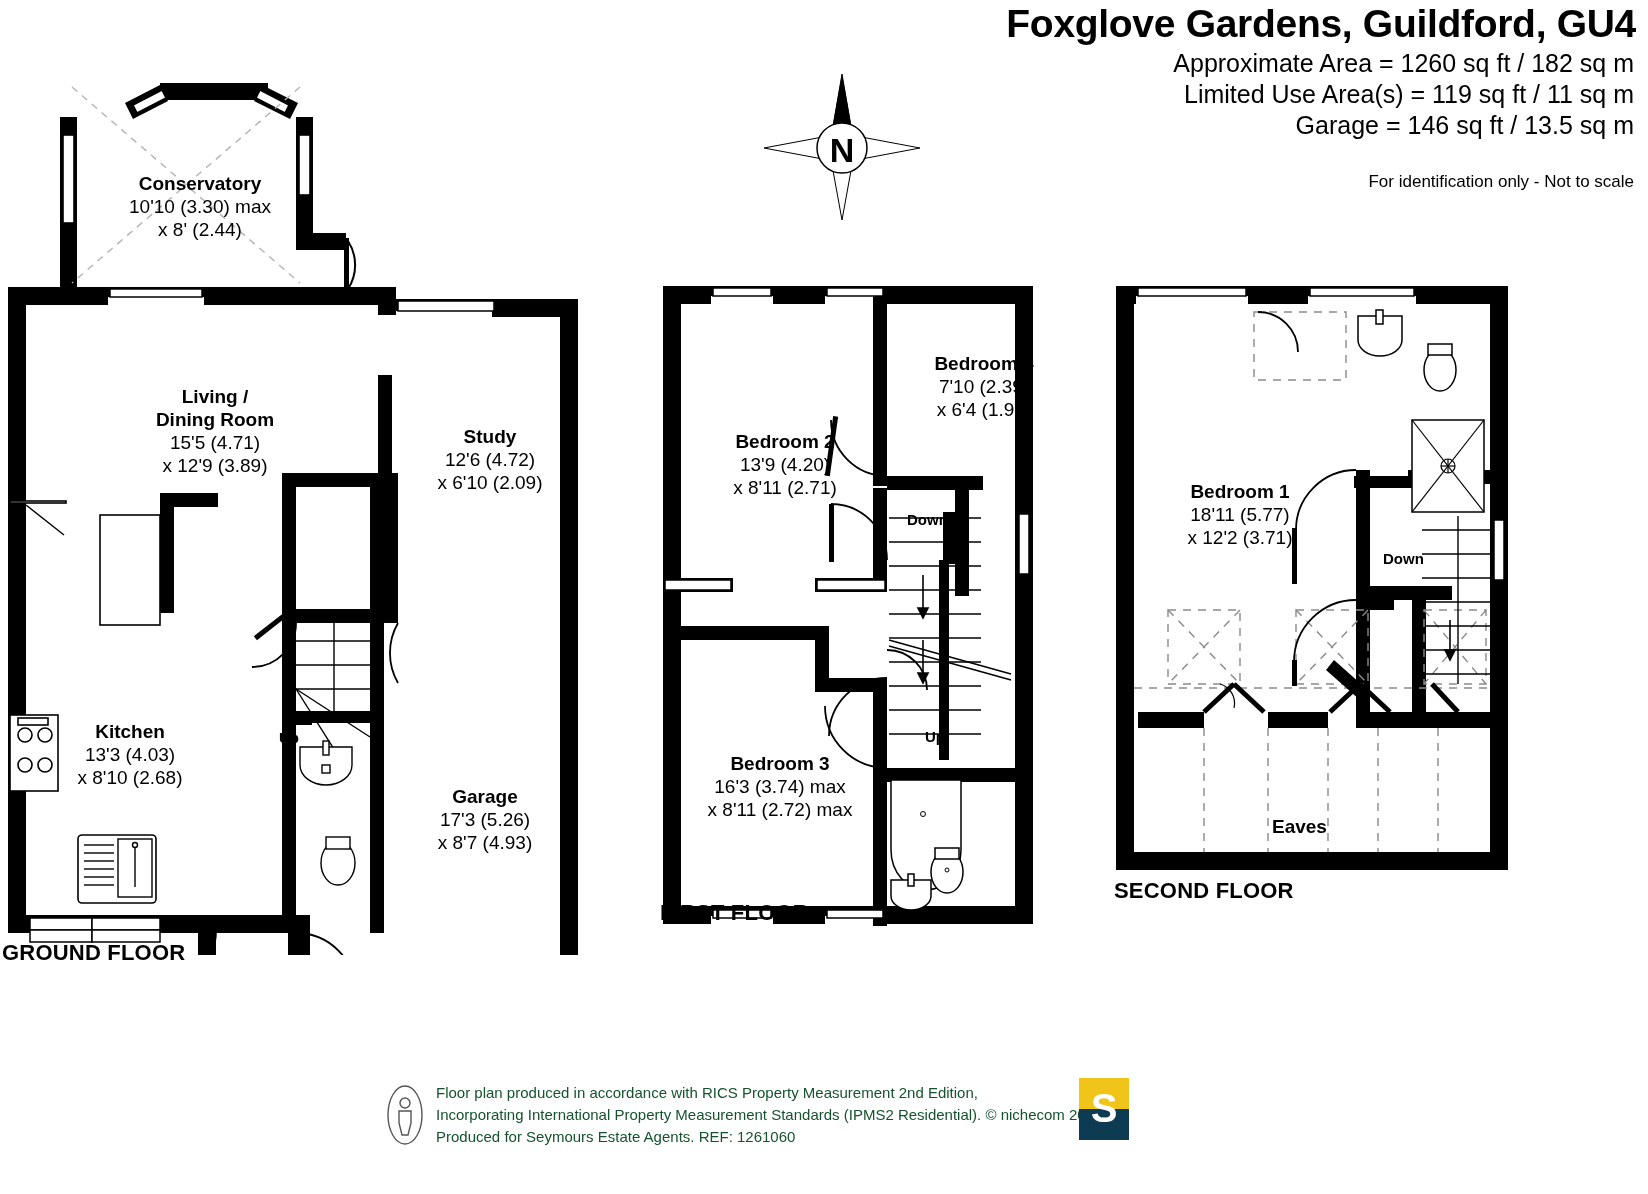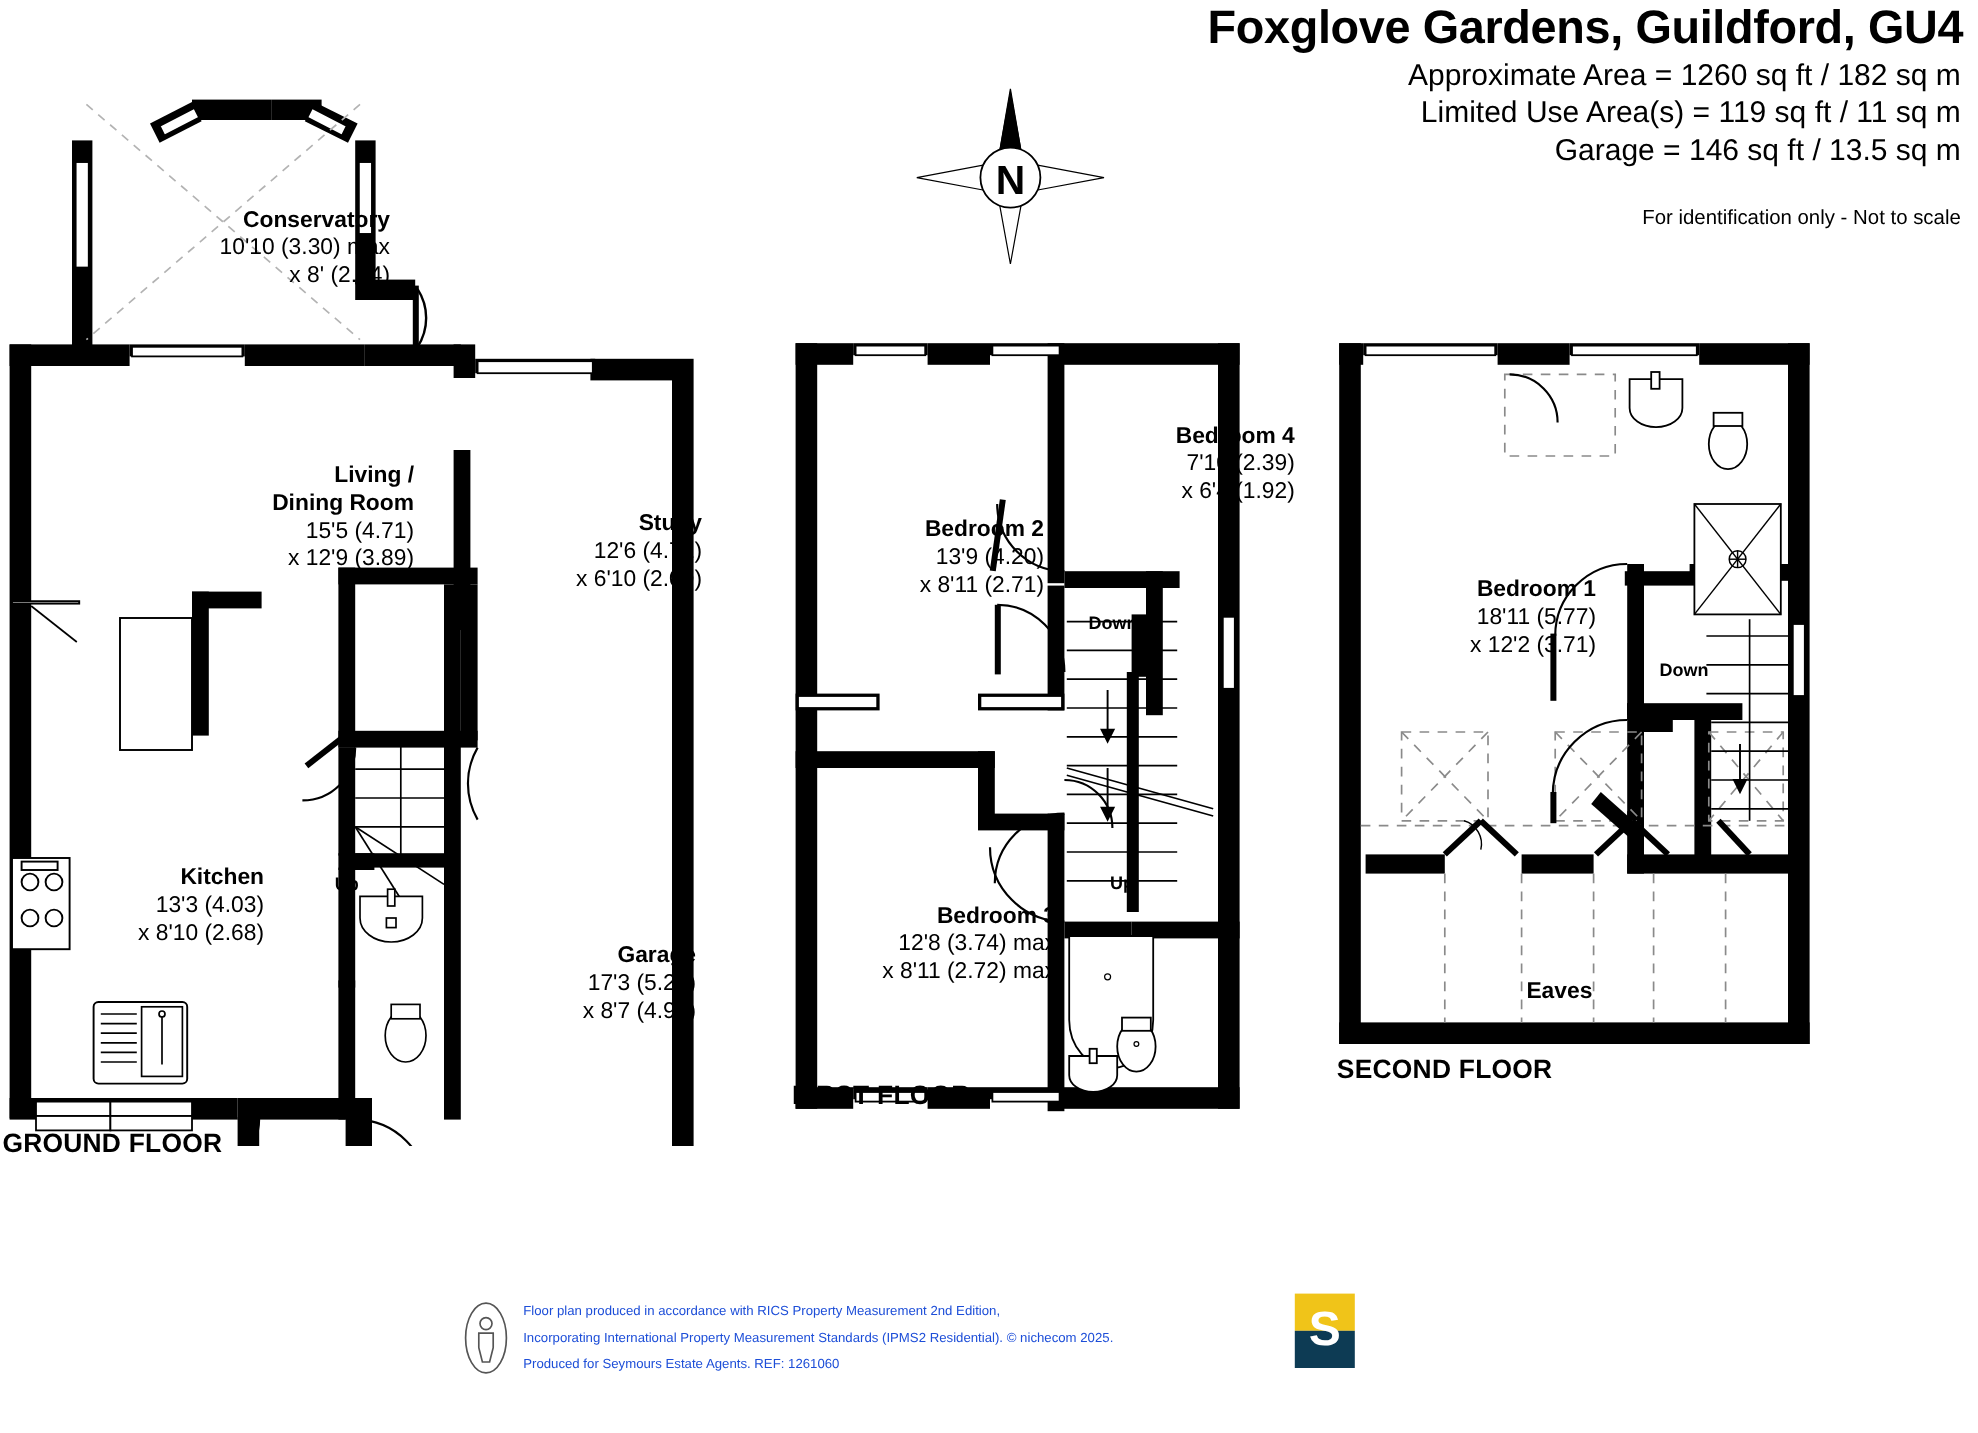--- a/index.html
+++ b/index.html
@@ -9,28 +9,28 @@
   
   #title{right:12px;top:2px;font-size:39px;font-weight:bold;letter-spacing:-0.3px;white-space:nowrap;}
   #areas{right:14px;top:48px;text-align:right;font-size:25px;line-height:31px;}
   #areas div{white-space:nowrap;}
   #notescale{right:14px;top:172px;font-size:17px;text-align:right;}
   
   #compass{left:762px;top:72px;width:160px;height:150px;}
   
   .floor-label{font-size:22px;font-weight:bold;letter-spacing:0.2px;}
   
-  .room{text-align:right;line-height:23px;}
+  .room{text-align:center;line-height:23px;}
   .room .nm{font-size:19px;font-weight:bold;}
   .room .dim{font-size:19px;}
   .small-lbl{font-size:15px;font-weight:bold;}
   .eaves-lbl{font-size:19px;font-weight:bold;margin-top:22px;}
   
   #footer{left:386px;top:1082px;width:700px;}
-  #footer .ftxt{position:absolute;left:50px;top:0;font-size:11px;line-height:22px;color:#1d4ed8;white-space:nowrap;}
+  #footer .ftxt{position:absolute;left:50px;top:0;font-size:15px;line-height:22px;color:#14532d;white-space:nowrap;}
   #personicon{position:absolute;left:0;top:2px;}
   #logo{position:absolute;left:1079px;top:1078px;width:50px;height:62px;}
   #logo .top{position:absolute;left:0;top:0;width:50px;height:31px;background:#f0c419;}
   #logo .bot{position:absolute;left:0;top:31px;width:50px;height:31px;background:#0d3b54;}
   #logo .s{position:absolute;left:0;top:0;width:50px;height:62px;
            font-size:40px;font-weight:bold;color:#fff;text-align:center;line-height:60px;}
   svg{display:block;}
 </style>
 </head>
 <body>
@@ -328,21 +328,21 @@
 </div>
 
 <div class="abs room" style="left:889px;top:352px;width:190px;">
   <div class="nm">Bedroom 4</div>
   <div class="dim">7'10 (2.39)</div>
   <div class="dim">x 6'4 (1.92)</div>
 </div>
 
 <div class="abs room" style="left:680px;top:752px;width:200px;">
   <div class="nm">Bedroom 3</div>
-  <div class="dim">12'8 (3.74) max</div>
+  <div class="dim">16'3 (3.74) max</div>
   <div class="dim">x 8'11 (2.72)  max</div>
 </div>
 
 <div class="abs small-lbl" style="left:907px;top:511px;">Down</div>
 <div class="abs small-lbl" style="left:925px;top:728px;">Up</div>
 
 <div class="abs floor-label" style="left:660px;top:900px;">FIRST FLOOR</div>
 
 <div class="abs" style="left:1108px;top:280px;width:420px;height:600px;">
 <svg width="420" height="600" viewBox="0 0 420 600">

